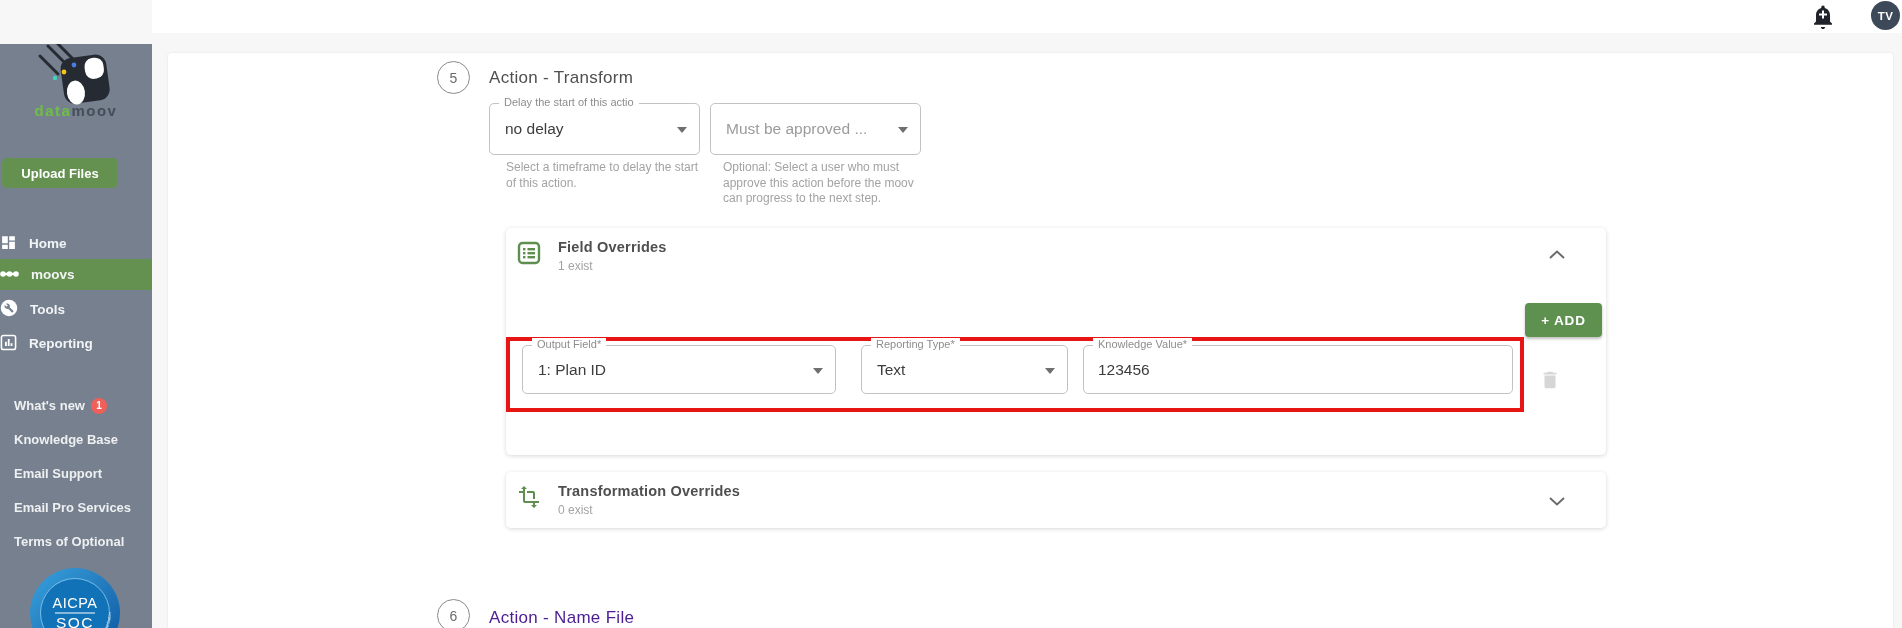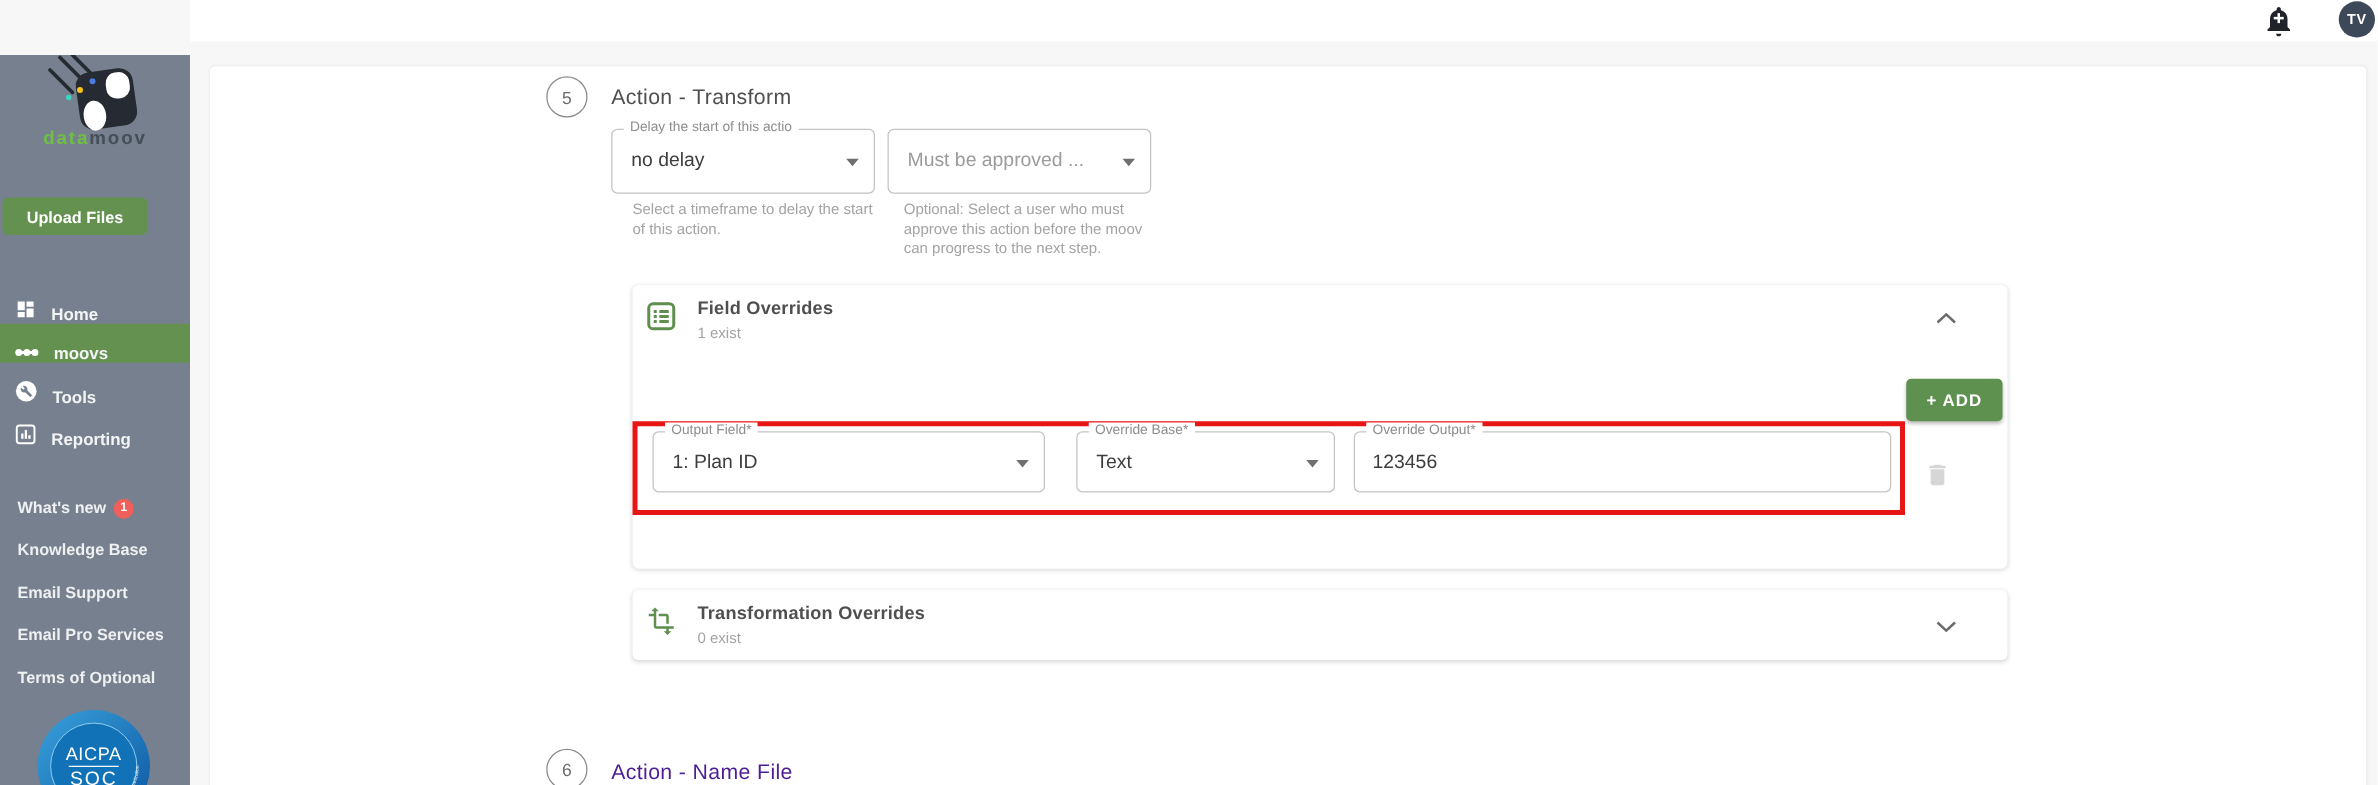--- a/index.html
+++ b/index.html
@@ -20,22 +20,22 @@
     display:flex; align-items:center; justify-content:center; letter-spacing:.5px; }
 
   
   #sidebar { left:0; top:0; width:152px; height:628px; background:var(--sidebar-bg,#76808e);margin-top:44px; }
   #logo-icon { left:30px; top:0px; }
   #wordmark { left:0; top:58px; width:152px; text-align:center; font-size:15px; font-weight:700; letter-spacing:1.5px; }
   #wordmark .g { color:var(--logo-green,#6fbf44); }
   #wordmark .m { color:var(--brand-gray,#434e59); }
   #upload-btn { left:2px; top:114px; width:116px; height:30px; background:var(--accent-green,#649150);
     color:#fff; border:none; border-radius:5px; font-family:inherit; font-size:13px; font-weight:700; cursor:pointer; }
-  .nav-item { left:0; width:152px; height:31px; display:flex; align-items:flex-end; gap:12px;
-    padding-left:12px; color:#f2f4f5; font-size:13.5px; font-weight:600; cursor:pointer; }
+  .nav-item { left:0; width:152px; height:31px; display:flex; align-items:center; gap:12px;
+    padding-left:0; color:#f2f4f5; font-size:13.5px; font-weight:600; cursor:pointer; }
   .nav-item.active { background:var(--accent-green,#649150); }
   .side-link { left:14px; color:#eef0f2; font-size:13px; font-weight:600; cursor:pointer; white-space:nowrap; }
   #whats-new-badge { display:inline-block; margin-left:6px; width:16px; height:16px; border-radius:50%;
     background:var(--badge-red,#f15f5a); color:#fff; font-size:10px; font-weight:700; text-align:center;
     line-height:16px; vertical-align:1px; }
   #soc-badge { left:29px; top:523px; cursor:default; }
   #soc-tm { left:122px; top:594px; font-size:7px; color:#39424c; }
   #sidebar-footer { left:0; top:617px; width:152px; height:11px; background:var(--sidebar-footer,#606a78); }
 
   
@@ -243,26 +243,26 @@
 
     <button id="add-btn">+ ADD</button>
 
     <div id="override-row">
       <div class="ofield abs" id="output-field-select">
         <span class="flabel">Output Field*</span>
         <span class="fvalue">1: Plan ID</span>
         <span class="darrow"></span>
       </div>
       <div class="ofield abs" id="override-type-select">
-        <span class="flabel">Override Base*</span>
+        <span class="flabel">Reporting Type*</span>
         <span class="fvalue">Text</span>
         <span class="darrow"></span>
       </div>
       <div class="ofield abs" id="override-value-field">
-        <span class="flabel">Override Output*</span>
+        <span class="flabel">Knowledge Value*</span>
         <input id="override-value-input" value="123456" style="">
       </div>
     </div>
 
     <button id="delete-override-btn">
       <svg width="22" height="24" viewBox="0 0 24 24">
         <path fill="#d6d6d6" d="M6 19c0 1.1.9 2 2 2h8c1.1 0 2-.9 2-2V7H6v12zM19 4h-3.5l-1-1h-5l-1 1H5v2h14V4z"></path>
       </svg>
     </button>
   </div>

